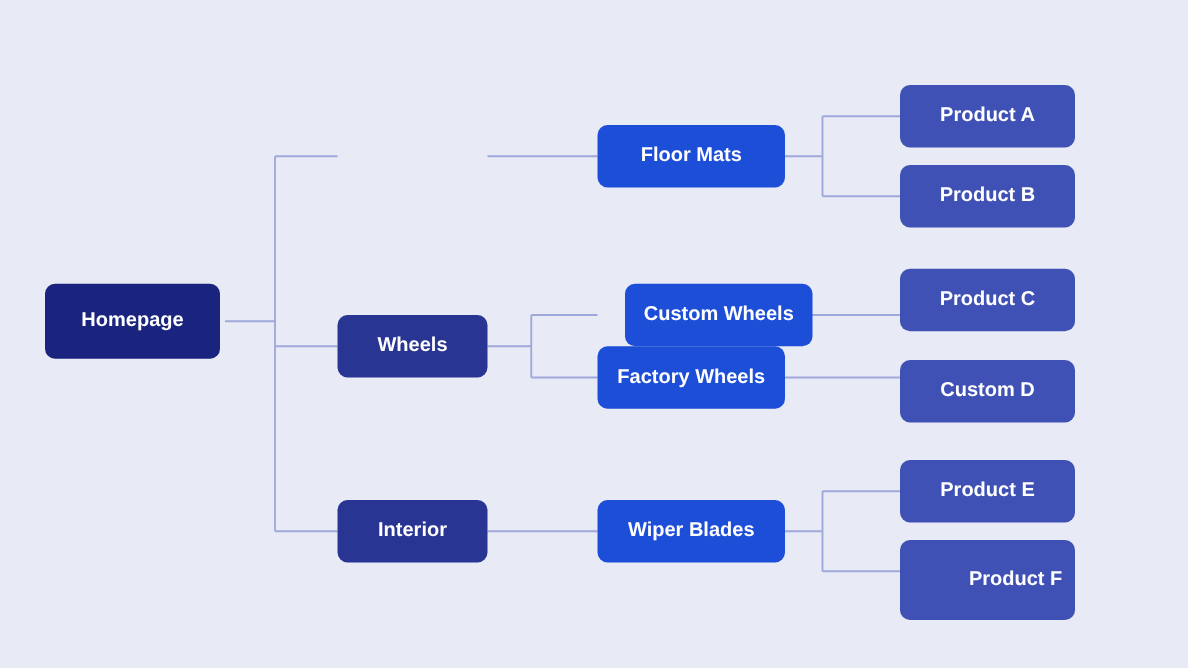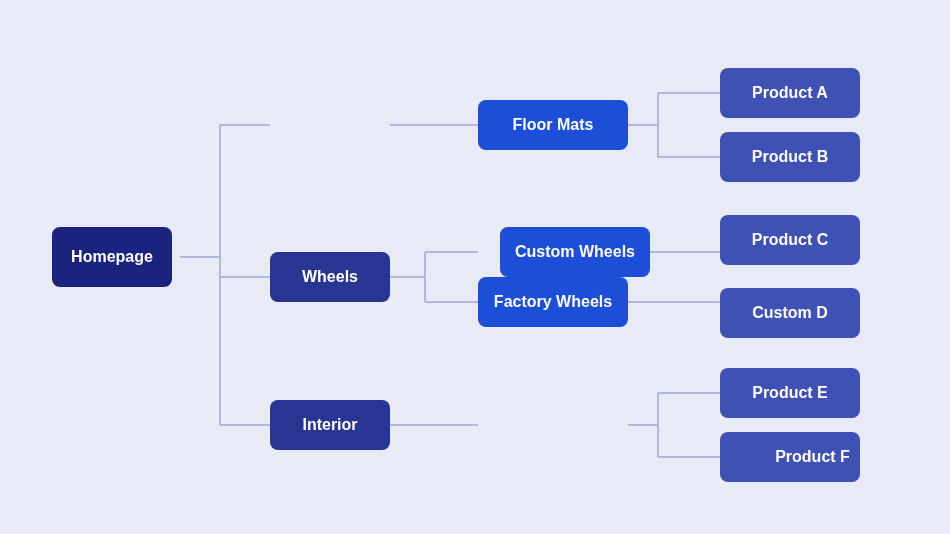--- a/index.html
+++ b/index.html
@@ -75,25 +75,26 @@
       <line x1="425" y1="252" x2="478" y2="252" stroke="#9fa8da" stroke-width="1.5"></line>
       <line x1="425" y1="302" x2="478" y2="302" stroke="#9fa8da" stroke-width="1.5"></line>
       <line x1="628" y1="252" x2="720" y2="252" stroke="#9fa8da" stroke-width="1.5"></line>
       <line x1="628" y1="302" x2="720" y2="302" stroke="#9fa8da" stroke-width="1.5"></line>
       <line x1="390" y1="425" x2="478" y2="425" stroke="#9fa8da" stroke-width="1.5"></line>
       <line x1="628" y1="425" x2="658" y2="425" stroke="#9fa8da" stroke-width="1.5"></line>
       <line x1="658" y1="393" x2="658" y2="457" stroke="#9fa8da" stroke-width="1.5"></line>
       <line x1="658" y1="393" x2="720" y2="393" stroke="#9fa8da" stroke-width="1.5"></line>
       <line x1="658" y1="457" x2="720" y2="457" stroke="#9fa8da" stroke-width="1.5"></line>
     </svg>
-<div class="node node-dark" style="left: 52px; top: 227px; width: 120px; height: 60px;">Homepage</div>
+<div class="node node-dark" style="left: 36px; top: 227px; width: 140px; height: 60px;">Homepage</div>
     <div class="node node-medium" style="left: 270px; top: 252px; width: 120px; height: 50px;">Wheels</div>
     <div class="node node-medium" style="left: 270px; top: 400px; width: 120px; height: 50px;">Interior</div>
     <div class="node node-light" style="left: 478px; top: 100px; width: 150px; height: 50px;">Floor Mats</div>
     <div class="node node-light" style="left: 500px; top: 227px; width: 150px; height: 50px;">Custom Wheels</div>
     <div class="node node-light" style="left: 478px; top: 277px; width: 150px; height: 50px;">Factory Wheels</div>
+    <div class="node node-light" style="left: 478px; top: 400px; width: 150px; height: 50px;">Wiper Blades</div>
     <div class="node node-product" style="left: 720px; top: 68px; width: 140px; height: 50px;">Product A</div>
     <div class="node node-product" style="left: 720px; top: 132px; width: 140px; height: 50px;">Product B</div>
     <div class="node node-product" style="left: 720px; top: 215px; width: 140px; height: 50px;">Product C</div>
     <div class="node node-product" style="left: 720px; top: 288px; width: 140px; height: 50px;">Custom D</div>
     <div class="node node-product" style="left: 720px; top: 368px; width: 140px; height: 50px;">Product E</div>
-    <div class="node node-product" style="left: 720px; top: 432px; width: 140px; height: 50px; padding-left: 45px;">Product F</div>
+    <div class="node node-product" style="left: 720px; top: 432px; width: 140px; height: 64px; padding-left: 45px;">Product F</div>
   </div>
 
 </body></html>

